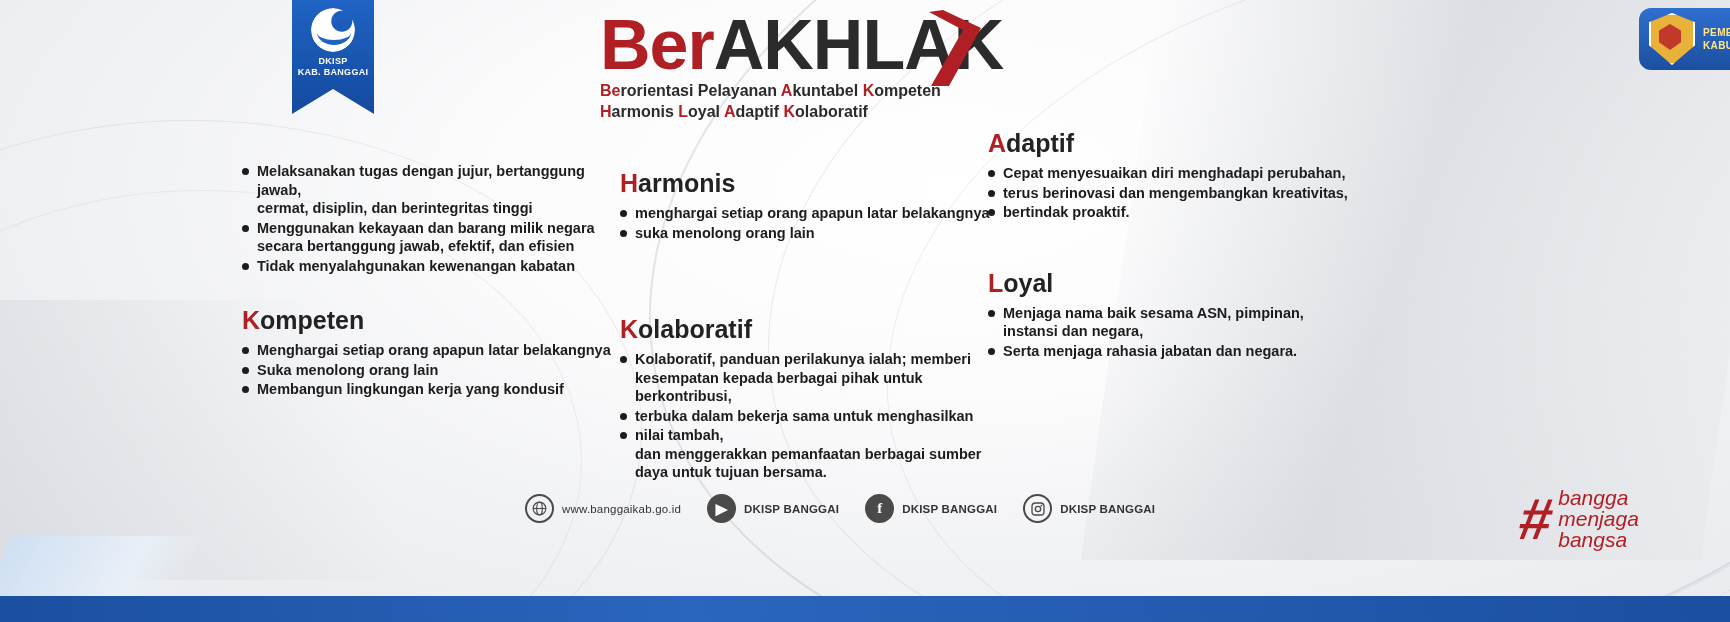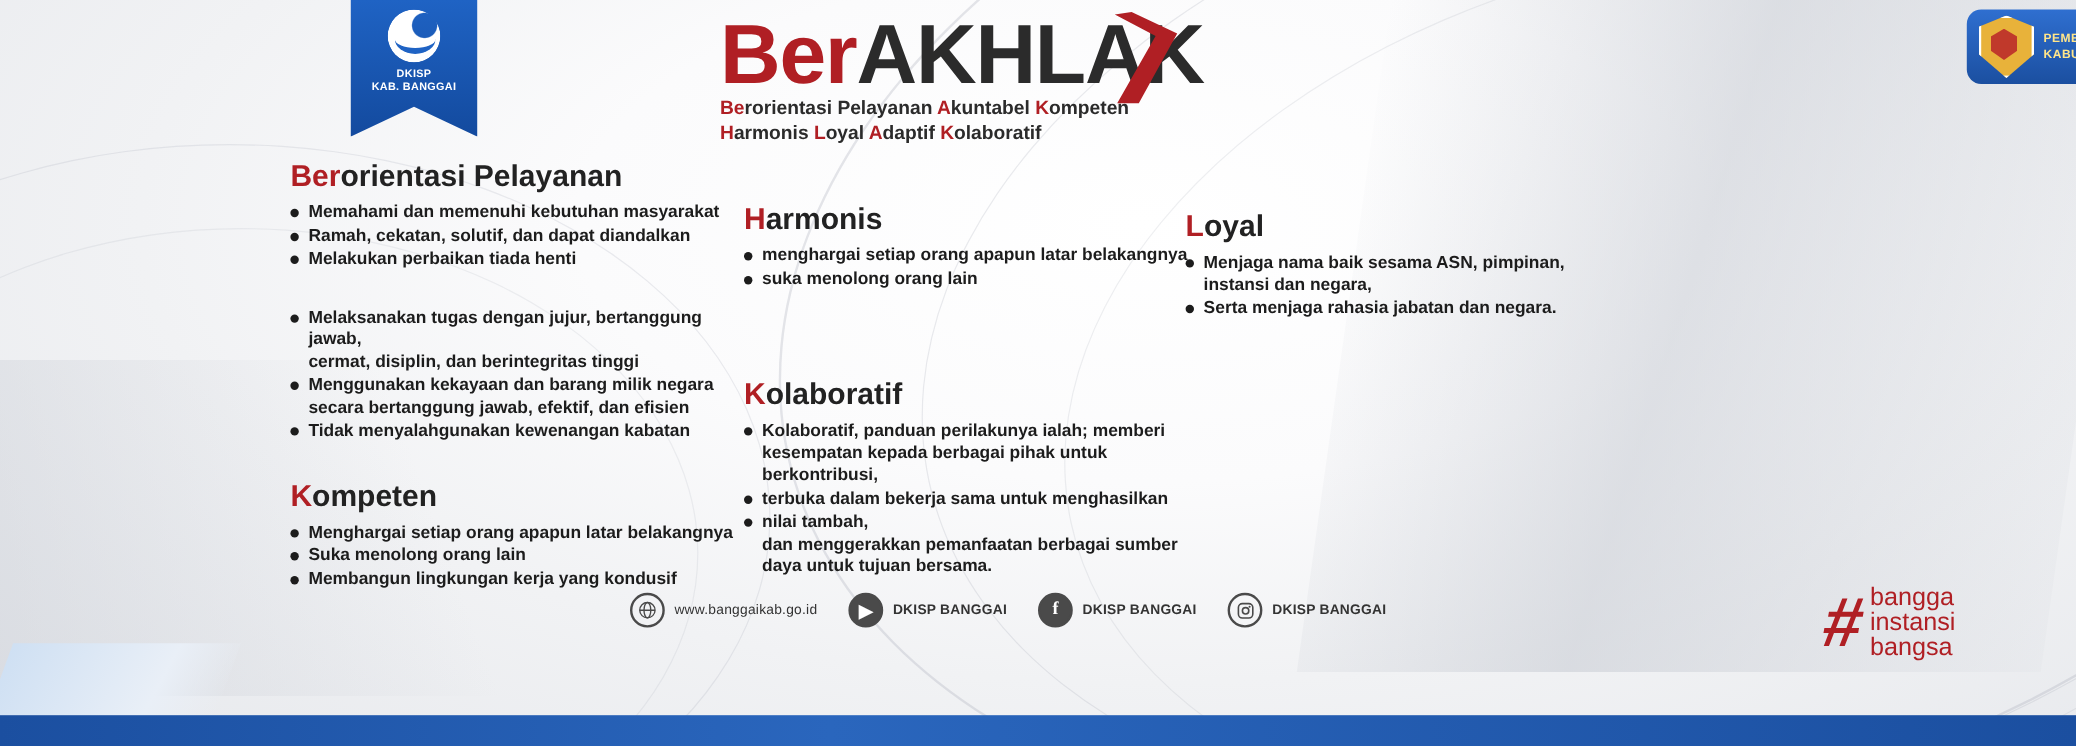--- a/index.html
+++ b/index.html
@@ -36,21 +36,21 @@
     background:linear-gradient(90deg,#1b4fa0 0%,#2a66bd 40%,#1b4fa0 100%);
   }
   .bluecorner{
     position:absolute;left:0;bottom:26px;width:190px;height:60px;
     background:linear-gradient(100deg,#cfe0f3 0%, #e9eff7 70%, rgba(255,255,255,0) 100%);
     transform:skewX(-20deg);
   }
 
   
   .ribbon{
-    position:absolute;left:292px;top:0;width:106px;height:114px;
+    position:absolute;left:292px;top:0;width:82px;height:114px;
     background:linear-gradient(180deg,#1f63c4 0%, #134a9e 100%);
     clip-path:polygon(0 0,100% 0,100% 100%,50% 78%,0 100%);
     display:flex;flex-direction:column;align-items:center;
   }
   .ribbon .wave{
     width:44px;height:44px;margin-top:8px;border-radius:50%;
     background:#ffffff;
     -webkit-mask:radial-gradient(circle at 70% 30%, transparent 0 10px, #000 11px);
             mask:radial-gradient(circle at 70% 30%, transparent 0 10px, #000 11px);
     position:relative;
@@ -125,21 +125,21 @@
   .sicon.filled{background:#4a4a4a;color:#fff;border-color:#4a4a4a;}
   .slabel{font-size:11.5px;color:#333;font-weight:bold;letter-spacing:.2px;}
   .slabel.plain{font-weight:normal;}
 
   
   .bmb{position:absolute;left:1520px;top:487px;display:flex;align-items:center;}
   .hashmark{
     font-size:58px;font-weight:bold;color:#b01f24;line-height:52px;margin-right:6px;
     transform:skewX(-10deg);
   }
-  .bmb-txt{color:#b01f24;font-size:21px;line-height:21px;}
+  .bmb-txt{color:#b01f24;font-size:21px;line-height:21px;font-style:italic;}
   .bmb-txt div{white-space:nowrap;}
   .bmb-txt .l1{font-weight:normal;}
   .bmb-txt .l2{font-weight:normal;}
   .bmb-txt .l3{font-weight:normal;}
 </style>
 </head>
 <body>
 
 <div class="banner">
 
@@ -174,28 +174,20 @@
     </div>
     <div class="subtitle">
       <span class="hl">Be</span>rorientasi Pelayanan <span class="hl">A</span>kuntabel <span class="hl">K</span>ompeten
     </div>
     <div class="subtitle" style="margin-top:0">
       <span class="hl">H</span>armonis <span class="hl">L</span>oyal <span class="hl">A</span>daptif <span class="hl">K</span>olaboratif
     </div>
   </div>
 
   <div class="col colA">
-    <div class="block">
-      <h2 class="head"><span class="cap">Ber</span><span>orientasi Pelayanan</span></h2>
-      <ul class="pts">
-        <li style="white-space:pre-line">Memahami dan memenuhi kebutuhan masyarakat</li>
-        <li style="white-space:pre-line">Ramah, cekatan, solutif, dan dapat diandalkan</li>
-        <li style="white-space:pre-line">Melakukan perbaikan tiada henti</li>
-      </ul>
-    </div>
     <div class="block" style="margin-top:30px">
       <ul class="pts">
         <li style="white-space:pre-line">Melaksanakan tugas dengan jujur, bertanggung jawab,
 cermat, disiplin, dan berintegritas tinggi</li>
         <li style="white-space:pre-line">Menggunakan kekayaan dan barang milik negara
 secara bertanggung jawab, efektif, dan efisien</li>
         <li style="white-space:pre-line">Tidak menyalahgunakan kewenangan kabatan</li>
       </ul>
     </div>
     <div class="block" style="margin-top:30px">
@@ -224,20 +216,28 @@
 berkontribusi,</li>
         <li style="white-space:pre-line">terbuka dalam bekerja sama untuk menghasilkan</li>
         <li style="white-space:pre-line">nilai tambah,
 dan menggerakkan pemanfaatan berbagai sumber
 daya untuk tujuan bersama.</li>
       </ul>
     </div>
   </div>
 
   <div class="col colC">
+    <div class="block">
+      <h2 class="head"><span class="cap">A</span><span>daptif</span></h2>
+      <ul class="pts">
+        <li style="white-space:pre-line">Cepat menyesuaikan diri menghadapi perubahan,</li>
+        <li style="white-space:pre-line">terus berinovasi dan mengembangkan kreativitas,</li>
+        <li style="white-space:pre-line">bertindak proaktif.</li>
+      </ul>
+    </div>
     <div class="block" style="margin-top:46px">
       <h2 class="head"><span class="cap">L</span><span>oyal</span></h2>
       <ul class="pts">
         <li style="white-space:pre-line">Menjaga nama baik sesama ASN, pimpinan,
 instansi dan negara,</li>
         <li style="white-space:pre-line">Serta menjaga rahasia jabatan dan negara.</li>
       </ul>
     </div>
   </div>
 
@@ -269,20 +269,20 @@
         </svg>
       </div>
       <div class="slabel">DKISP BANGGAI</div>
     </div>
   </div>
 
   <div class="bmb">
     <div class="hashmark">#</div>
     <div class="bmb-txt">
       <div class="l1">bangga</div>
-      <div class="l2">instansi</div>
+      <div class="l2">menjaga</div>
       <div class="l3">bangsa</div>
     </div>
   </div>
 
   <div class="bluecorner"></div>
   <div class="bottombar"></div>
 </div>
 
 </body></html>

